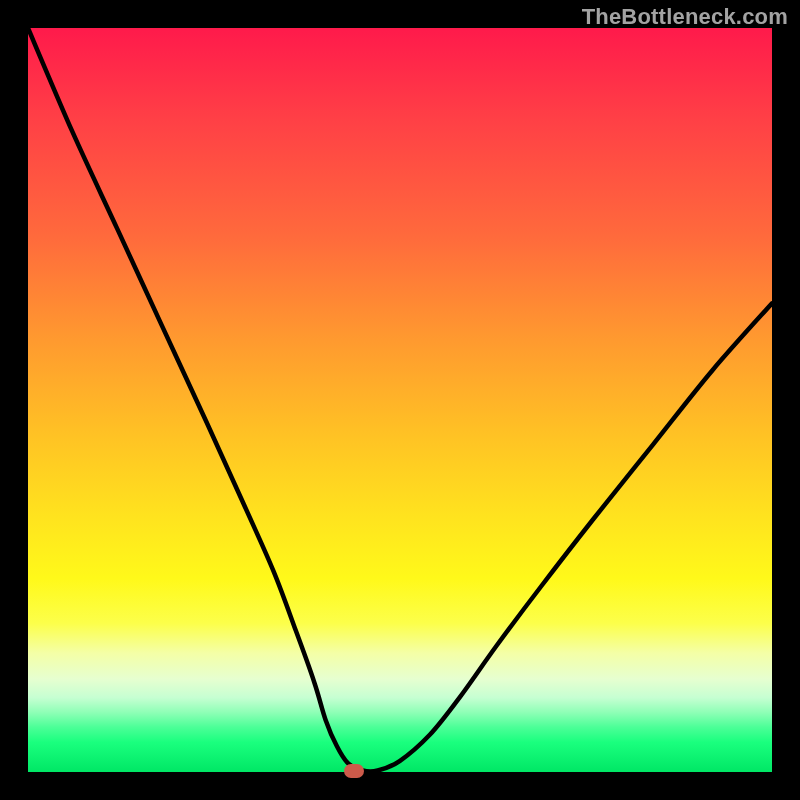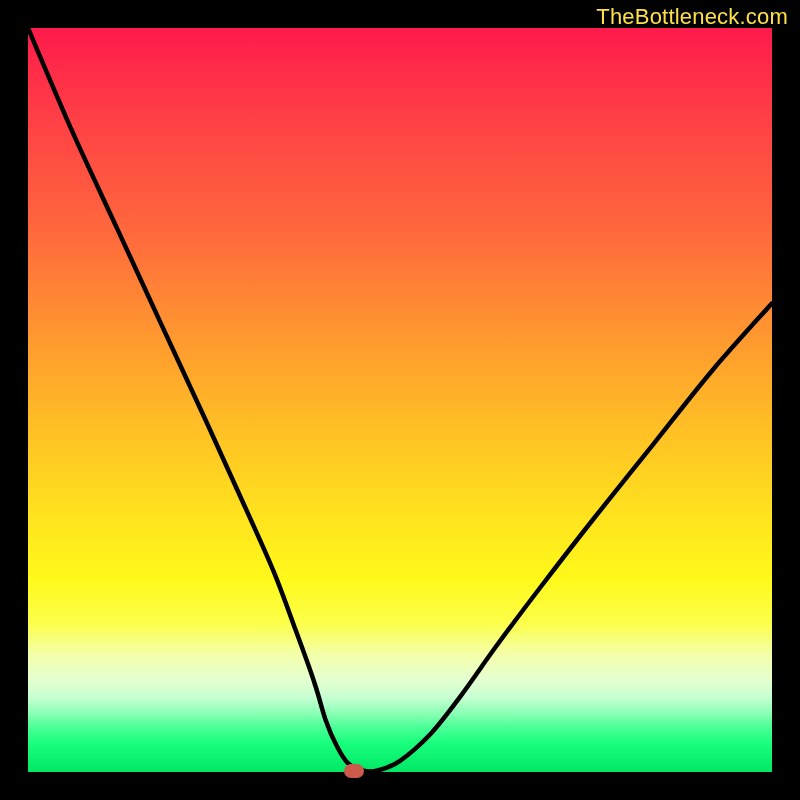--- a/index.html
+++ b/index.html
@@ -14,23 +14,23 @@
   .frame {
     position: relative;
     width: 800px;
     height: 800px;
     background: #000;
   }
   .watermark {
     position: absolute;
     top: 4px;
     right: 12px;
-    color: #fde047;
+    color: #a3a3a3;
     font-size: 22px;
-    font-weight: 400;
+    font-weight: 700;
     letter-spacing: 0.2px;
     z-index: 5;
   }
   .plot {
     position: absolute;
     left: 28px;
     top: 28px;
     width: 744px;
     height: 744px;
     background: linear-gradient(to bottom,

